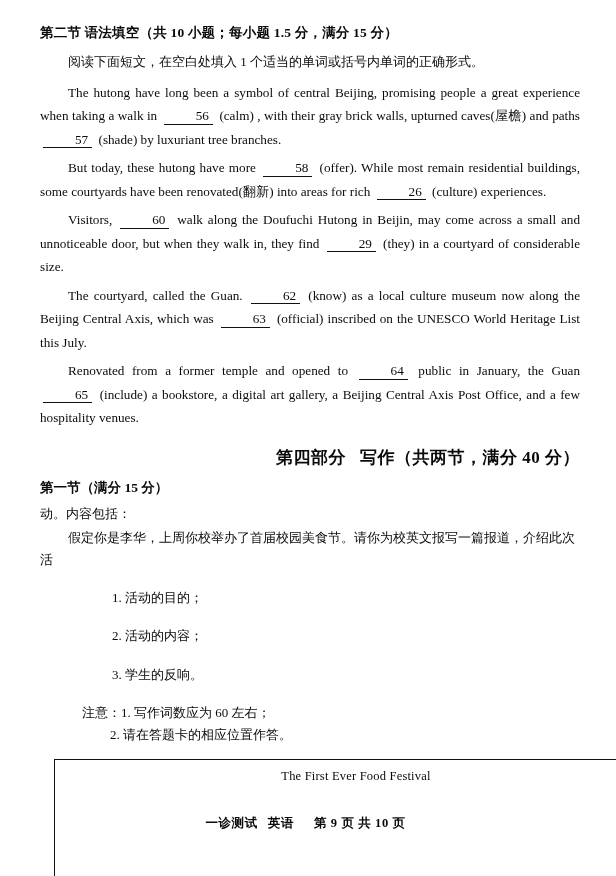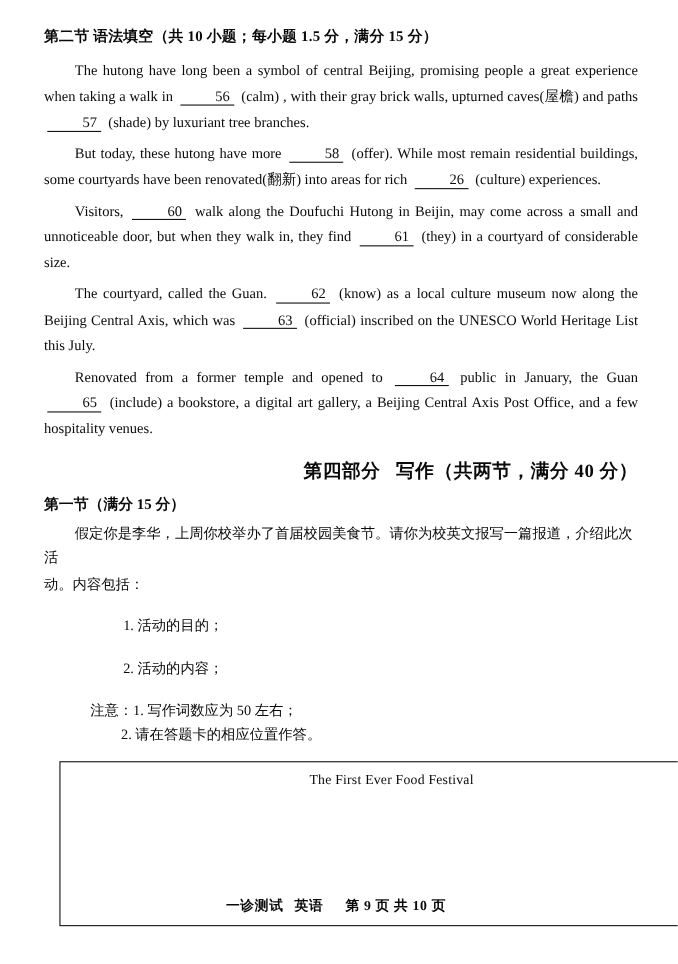--- a/index.html
+++ b/index.html
@@ -126,42 +126,44 @@
   .footer .g { display:inline-block; width: 10px; }
 </style>
 </head>
 <body>
 
 <div class="page">
   <div class="content">
 
     <div class="section-head">第二节  语法填空（共 10 小题；每小题 1.5 分，满分 15 分）</div>
 
+    <p class="instruction">阅读下面短文，在空白处填入 1 个适当的单词或括号内单词的正确形式。</p>
 
     <div>
       <p class="para">The hutong have long been a symbol of central Beijing, promising people a great experience when taking a walk in <span class="blank">56</span> (calm) , with their gray brick walls, upturned caves(屋檐) and paths <span class="blank">57</span> (shade) by luxuriant tree branches.</p>
       <p class="para">But today, these hutong have more <span class="blank">58</span> (offer). While most remain residential buildings, some courtyards have been renovated(翻新) into areas for rich <span class="blank">26</span> (culture) experiences.</p>
-      <p class="para">Visitors, <span class="blank">60</span> walk along the Doufuchi Hutong in Beijin, may come across a small and unnoticeable door, but when they walk in, they find <span class="blank">61</span> (they) in a courtyard of considerable size.</p>
+      <p class="para">Visitors, <span class="blank">60</span> walk along the Doufuchi Hutong in Beijin, may come across a small and unnoticeable door, but when they walk in, they find <span class="blank">29</span> (they) in a courtyard of considerable size.</p>
       <p class="para">The courtyard, called the Guan. <span class="blank">62</span> (know) as a local culture museum now along the Beijing Central Axis, which was <span class="blank">63</span> (official) inscribed on the UNESCO World Heritage List this July.</p>
       <p class="para">Renovated from a former temple and opened to <span class="blank">64</span> public in January, the Guan <span class="blank">65</span> (include) a bookstore, a digital art gallery, a Beijing Central Axis Post Office, and a few hospitality venues.</p>
     </div>
 
     <div class="part-title">
       <span>第四部分</span><span class="gap"></span><span>写作（共两节，满分 40 分）</span>
     </div>
 
     <div class="sub-head">第一节（满分 15 分）</div>
 
+    <p class="zh-para cont">动。内容包括：</p>
     <p class="zh-para">假定你是李华，上周你校举办了首届校园美食节。请你为校英文报写一篇报道，介绍此次活</p>
-    <p class="zh-para cont">动。内容包括：</p>
 
     <p class="list-item">1. 活动的目的；</p>
     <p class="list-item">2. 活动的内容；</p>
+    <p class="list-item">3. 学生的反响。</p>
 
-    <p class="note-item">注意：1. 写作词数应为 50 左右；</p>
+    <p class="note-item">注意：1. 写作词数应为 60 左右；</p>
     <p class="note-item sub">2. 请在答题卡的相应位置作答。</p>
 
     <div class="answer-box">
       <div class="answer-title">The First Ever Food Festival</div>
     </div>
 
   </div>
 
   <div class="footer">
     <span>一诊测试</span><span class="g"></span><span>英语</span><span class="g"></span><span class="g"></span><span>第 9 页 共 10 页</span>

